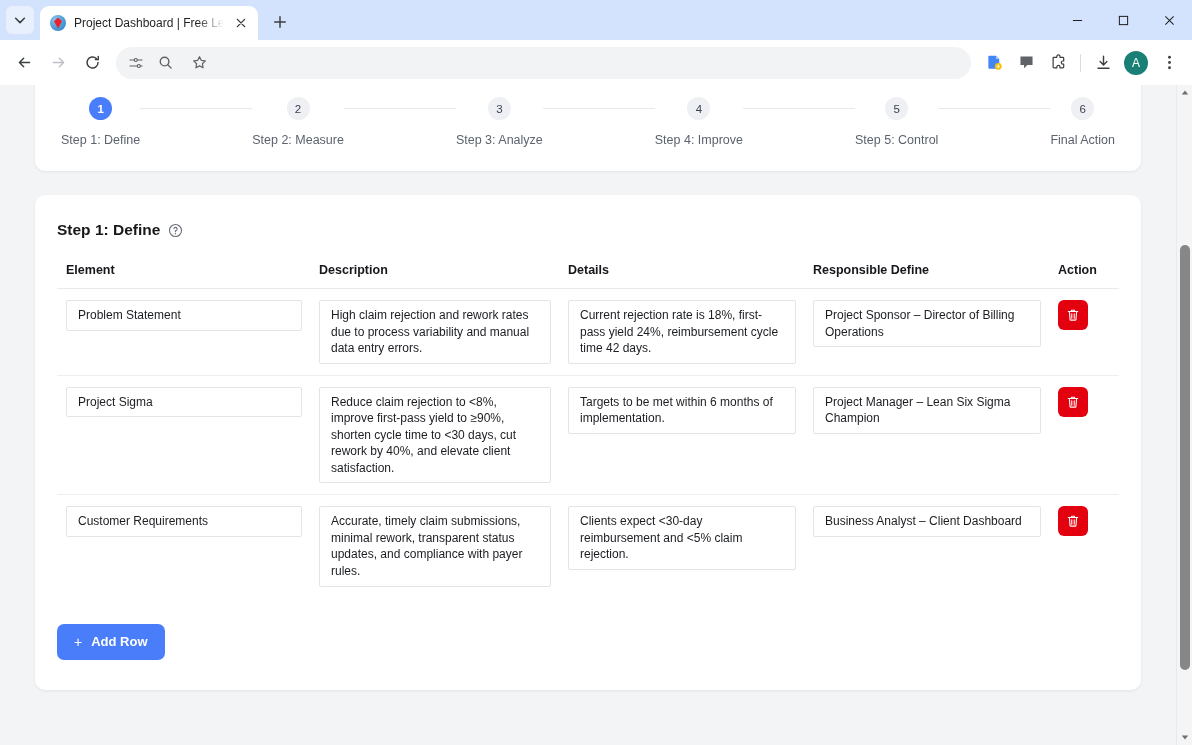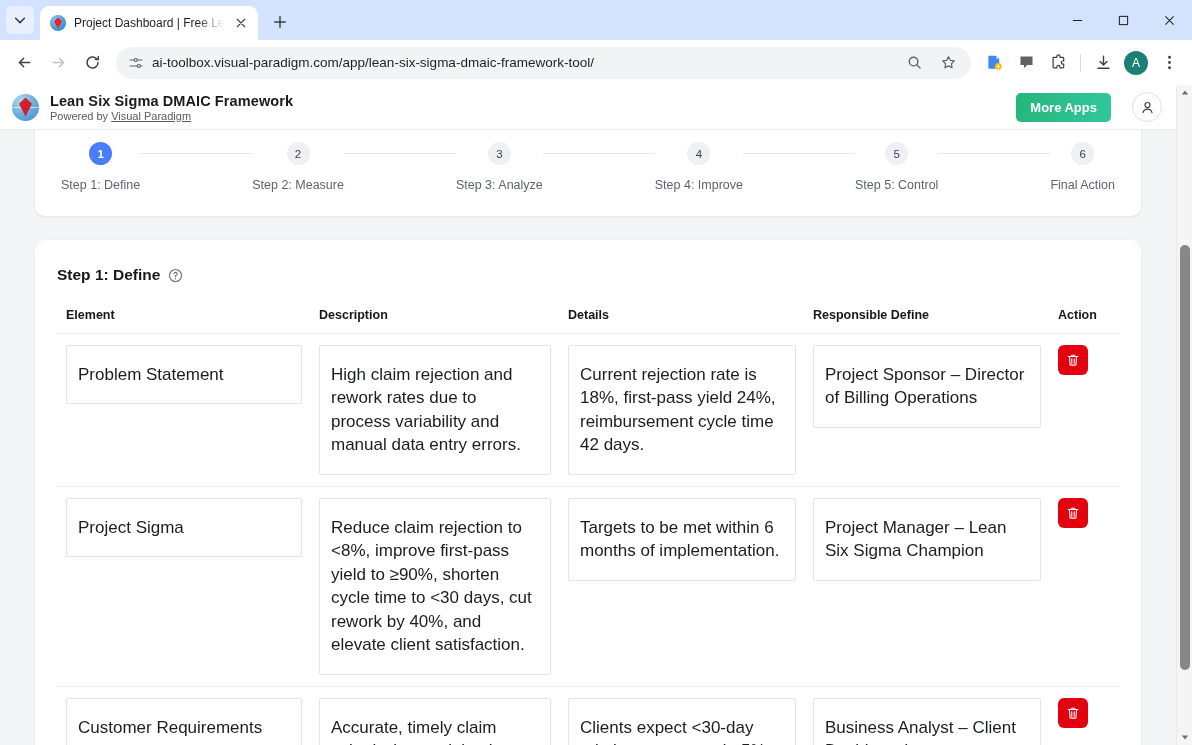--- a/index.html
+++ b/index.html
@@ -140,22 +140,22 @@
   .card-sub { margin-top: 8px; font-size: 12.8px; color: #55595f; }
 
   table.grid { width: 100%; border-collapse: collapse; margin-top: 24px; table-layout: fixed; }
   table.grid th {
     text-align: left; font-size: 12.5px; font-weight: bold; color: #15171a;
     padding: 0 0 11px 9px; border-bottom: 1px solid #e9eaec;
   }
   table.grid td { padding: 11px 8px 11px 9px; vertical-align: top; border-bottom: 1px solid #eceef0; }
   tr.last-row td { border-bottom: none; }
   .cell-box {
-    border: 1px solid #e2e4e8; border-radius: 2px; padding: 17px 11px;
-    font-size: 17px; color: #1b1d21; line-height: 1.38; background: #fff;
+    border: 1px solid #e2e4e8; border-radius: 2px; padding: 6px 11px;
+    font-size: 12px; color: #1b1d21; line-height: 1.38; background: #fff;
   }
   .col-element { width: 253px; }
   .col-desc { width: 249px; }
   .col-details { width: 245px; }
   .col-resp { width: 245px; }
   .col-action { width: 70px; }
   td.action-cell { padding-top: 13px; }
   .del-btn {
     width: 30px; height: 30px; border-radius: 6px; background: #e3000f;
     border: none; display: flex; align-items: center; justify-content: center;
@@ -243,21 +243,20 @@
         </svg>
     </div>
     <div class="omnibox">
       <div class="omni-icon">
         <svg viewBox="0 0 16 16" fill="none" stroke="#5f6368" stroke-width="1.2" stroke-linecap="round">
           <path d="M2 5h4M9.5 5H14M2 11h7M12.5 11H14"></path>
           <circle cx="7.8" cy="5" r="1.5"></circle>
             <circle cx="10.8" cy="11" r="1.5"></circle>
         </svg>
       </div>
-      <div class="omni-url">ai-toolbox.visual-paradigm.com/app/lean-six-sigma-dmaic-framework-tool/</div>
       <div class="omni-act">
         <svg viewBox="0 0 16 16" fill="none" stroke="#5f6368" stroke-width="1.5" stroke-linecap="round">
             <circle cx="7" cy="7" r="4.6"></circle>
             <path d="M10.4 10.4L14 14"></path>
           </svg>
       </div>
       <div class="omni-act">
         <svg viewBox="0 0 16 16" fill="none" stroke="#5f6368" stroke-width="1.3" stroke-linejoin="round">
             <path d="M8 1.8l1.9 3.9 4.3.6-3.1 3 .7 4.3L8 11.6l-3.8 2 .7-4.3-3.1-3 4.3-.6z"></path>
           </svg>
@@ -293,37 +292,20 @@
           <circle cx="9" cy="3.4" r="1.5"></circle>
           <circle cx="9" cy="9" r="1.5"></circle>
           <circle cx="9" cy="14.6" r="1.5"></circle>
         </svg>
     </div>
   </div>
 
   <div class="viewport">
     <div class="content">
 
-      <div class="app-header">
-        <div class="app-logo"></div>
-        <div class="app-titles">
-          <div class="app-title">Lean Six Sigma DMAIC Framework</div>
-          <div class="app-sub">
-            <span>Powered by</span>
-            <a href="#">Visual Paradigm</a>
-          </div>
-        </div>
-        <button class="more-apps">More Apps</button>
-        <div class="acct-btn">
-          <svg viewBox="0 0 16 16" fill="none" stroke="#3c4043" stroke-width="1.25" stroke-linecap="round">
-              <circle cx="8" cy="5.4" r="2.7"></circle>
-              <path d="M3.2 13.4c.6-2.4 2.5-3.6 4.8-3.6s4.2 1.2 4.8 3.6"></path>
-            </svg>
-        </div>
-      </div>
 
       <div class="scrollarea">
         <div class="page-inner">
 
           <div class="stepper-card">
             <div class="stepper" id="stepper">
                 <div class="step-col">
                   <div class="step-circle active">1</div>
                   <div class="step-label">Step 1: Define</div>
                 </div>

